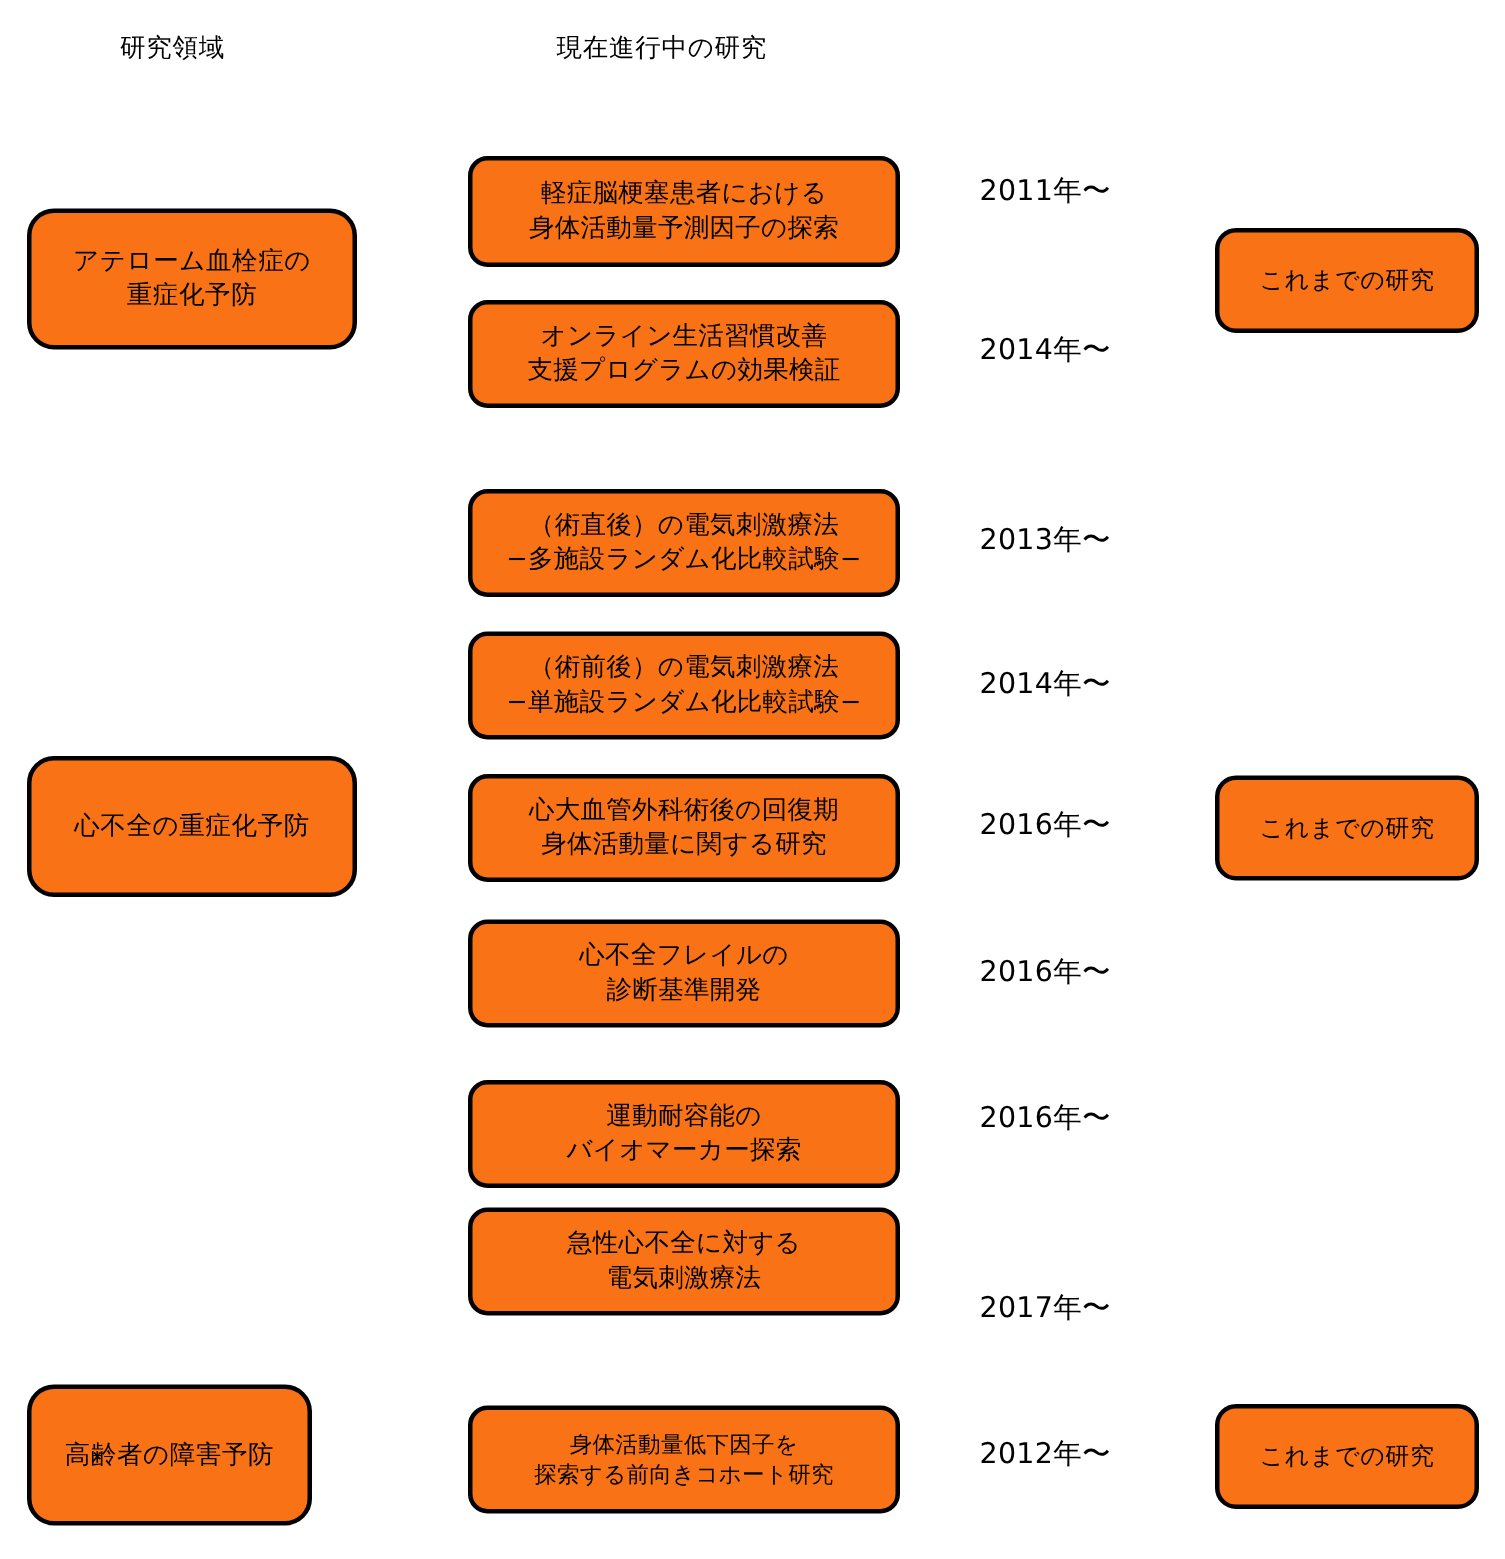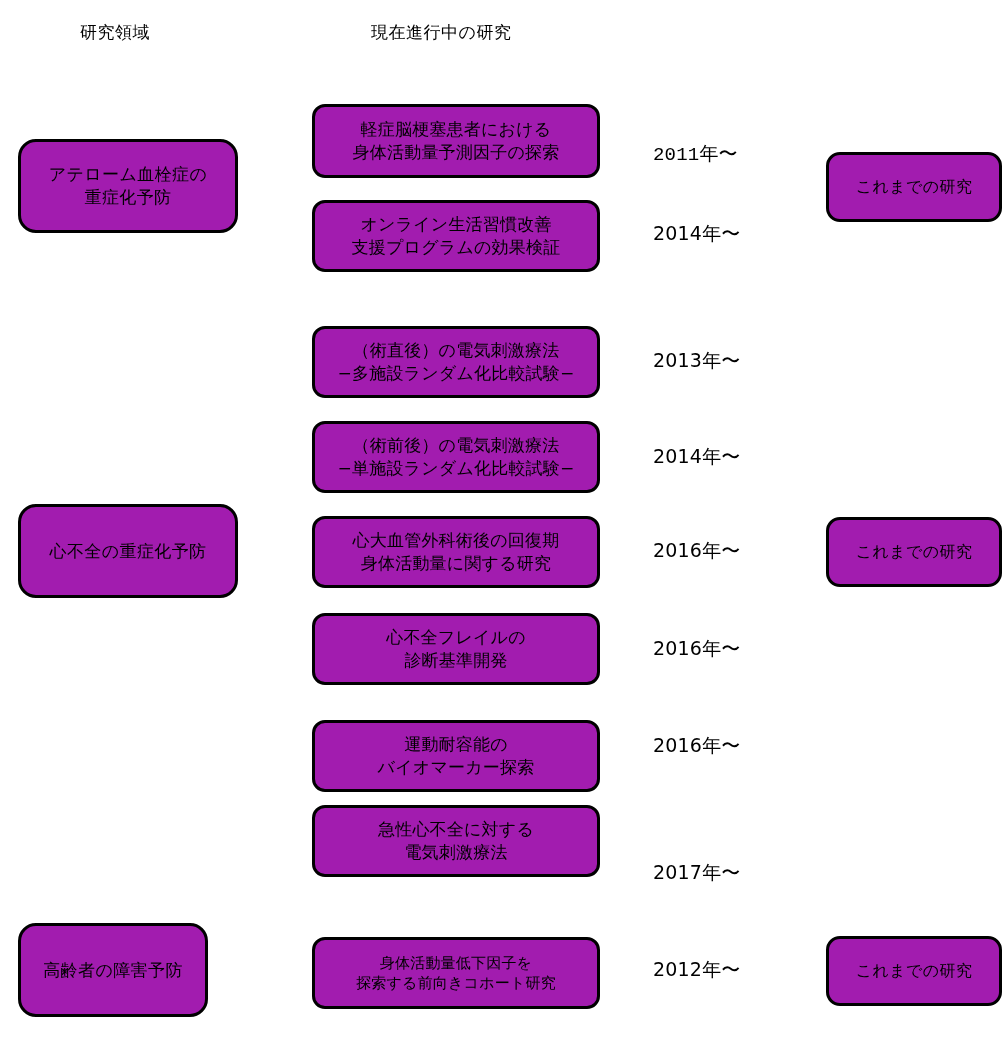--- a/index.html
+++ b/index.html
@@ -20,27 +20,27 @@
     overflow: hidden;
   }
   .col-header {
     position: absolute;
     font-size: 17px;
     line-height: 1.2;
     color: #000000;
     white-space: nowrap;
     letter-spacing: 0.5px;
   }
-  .header-area    { left: 80px;  top: 22px; }
+  .header-area    { left: 80px;  top: 22px; font-family: Liberation Serif, serif; }
   .header-ongoing { left: 371px; top: 22px; }
 
   .node {
     position: absolute;
     box-sizing: border-box;
-    background: #a21caf;
+    background: #f97316;
     border: 3px solid #000000;
     border-radius: 14px;
     display: flex;
     align-items: center;
     justify-content: center;
     text-align: center;
   }
   .node .node-text {
     display: block;
     white-space: pre-line;
@@ -52,21 +52,21 @@
   
   .domain-node { border-radius: 18px; }
   .domain-node .node-text { font-size: 17px; letter-spacing: 0.4px; }
 
   
   .study-node { border-radius: 13px; }
   .study-node .node-text { font-size: 17px; letter-spacing: 0.2px; }
   .study-node.small .node-text { font-size: 15px; }
 
   
-  .past-node { border-radius: 14px; margin-left: 16px; }
+  .past-node { border-radius: 14px; }
   .past-node .node-text { font-size: 16px; letter-spacing: 0.4px; }
 
   
   .year-label {
     position: absolute;
     font-size: 19px;
     line-height: 1;
     color: #000000;
     white-space: nowrap;
     letter-spacing: 0.2px;
@@ -131,21 +131,21 @@
   <div class="node study-node" style="left:312px; top:805px; width:288px; height:72px;">
     <span class="node-text">急性心不全に対する
 電気刺激療法</span>
   </div>
 
   <div class="node study-node small" style="left:312px; top:937px; width:288px; height:72px;">
     <span class="node-text">身体活動量低下因子を
 探索する前向きコホート研究</span>
   </div>
 
-  <div class="year-label" style="left:653px; top:146px;font-family:Liberation Mono, monospace;">2011年〜</div>
+  <div class="year-label" style="left:653px; top:118px;">2011年〜</div>
   <div class="year-label" style="left:653px; top:224px;">2014年〜</div>
   <div class="year-label" style="left:653px; top:351px;">2013年〜</div>
   <div class="year-label" style="left:653px; top:447px;">2014年〜</div>
   <div class="year-label" style="left:653px; top:541px;">2016年〜</div>
   <div class="year-label" style="left:653px; top:639px;">2016年〜</div>
   <div class="year-label" style="left:653px; top:736px;">2016年〜</div>
   <div class="year-label" style="left:653px; top:831px;margin-top:32px;">2017年〜</div>
   <div class="year-label" style="left:653px; top:960px;">2012年〜</div>
 
   <div class="node past-node" style="left:810px; top:152px; width:176px; height:70px;">

